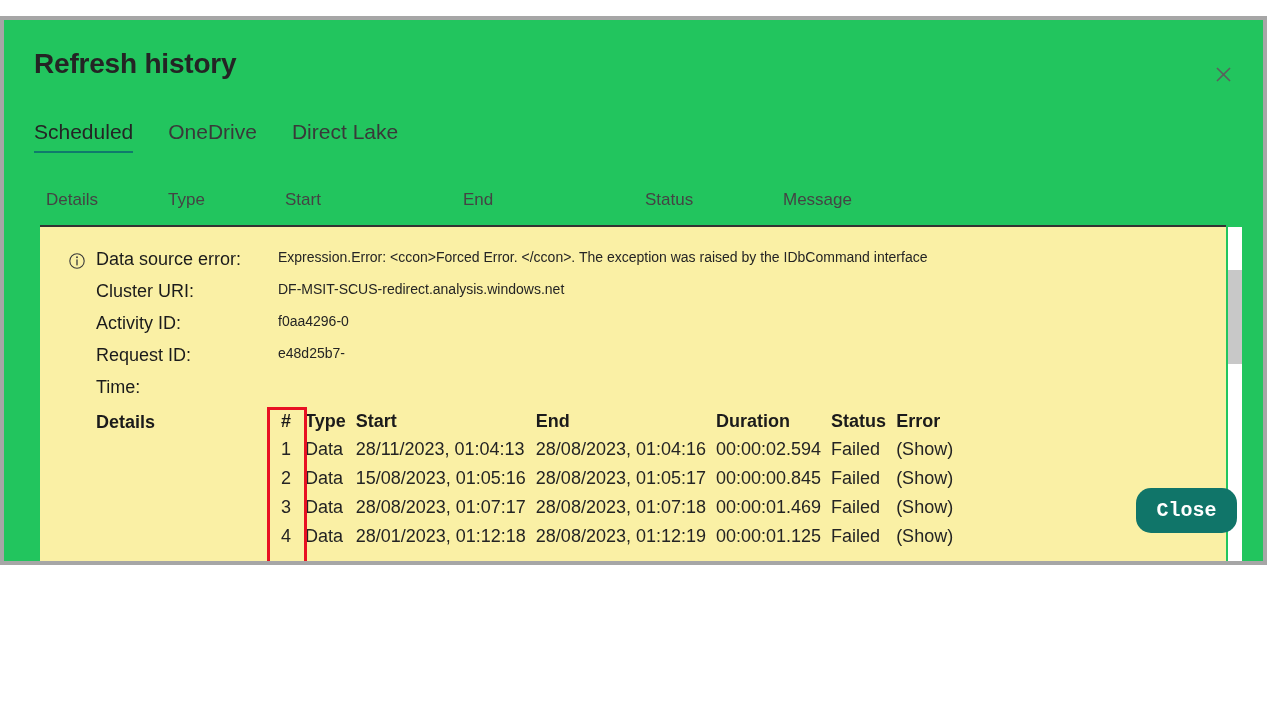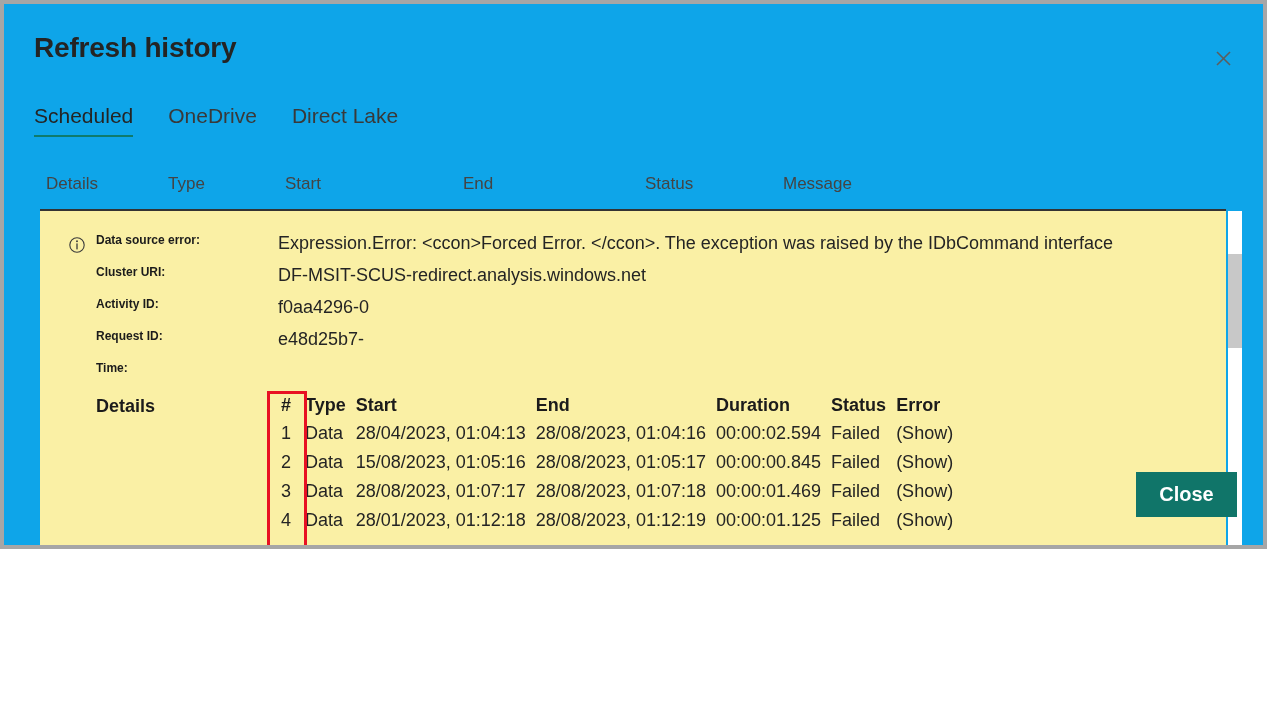--- a/index.html
+++ b/index.html
@@ -7,24 +7,24 @@
     margin: 0;
     padding: 0;
     width: 1267px;
     height: 709px;
     background: #ffffff;
     font-family: "Liberation Sans", sans-serif;
   }
 
   #dialog {
     position: absolute;
-    left: 0; top: 0;
+    left: 0; top: 16px;
     width: 1267px;
     height: 549px;
-    background: #0ea5e9;
+    background: #22c55e;
     border: 4px solid #a6a6a6;
     overflow: hidden;
   }
 
   
   #dialog-title {
     position: absolute;
     left: 30px;
     top: 28px;
     font-size: 28px;
@@ -124,28 +124,28 @@
   }
 
   .err-row {
     position: relative;
     height: 32px;
     white-space: nowrap;
   }
   .err-label {
     position: absolute;
     left: 56px;
-    font-size: 12px;
-    font-weight: bold;
+    font-size: 18px;
+    font-weight: normal;
     color: #1b1b1b;
   }
   .err-value {
     position: absolute;
     left: 238px;
-    font-size: 18px;
+    font-size: 14px;
     color: #242424;
     white-space: nowrap;
   }
 
   #info-icon {
     position: absolute;
     left: 28px;
     top: 3px;
     width: 18px;
     height: 18px;
@@ -246,23 +246,23 @@
     position: absolute;
     right: 26px;
     bottom: 28px;
     width: 101px;
     height: 45px;
     background: #107569;
     color: #ffffff;
     font-size: 20px;
     font-weight: bold;
     border: none;
-    border-radius: 0;
-    cursor: pointer;
-    font-family: Liberation Sans, sans-serif;
+    border-radius: 15px;
+    cursor: pointer;
+    font-family: Liberation Mono, monospace;
   }
 </style>
 </head>
 <body>
 
 <div id="dialog">
 
   <div id="dialog-title">Refresh history</div>
 
   <button id="close-x">
@@ -336,21 +336,21 @@
               <th>End</th>
               <th>Duration</th>
               <th>Status</th>
               <th>Error</th>
             </tr>
           </thead>
           <tbody>
             <tr>
               <td class="num">1</td>
               <td>Data</td>
-              <td>28/04/2023, 01:04:13</td>
+              <td>28/11/2023, 01:04:13</td>
               <td>28/08/2023, 01:04:16</td>
               <td>00:00:02.594</td>
               <td>Failed</td>
               <td><span class="show-link">(Show)</span></td>
             </tr>
             <tr>
               <td class="num">2</td>
               <td>Data</td>
               <td>15/08/2023, 01:05:16</td>
               <td>28/08/2023, 01:05:17</td>

